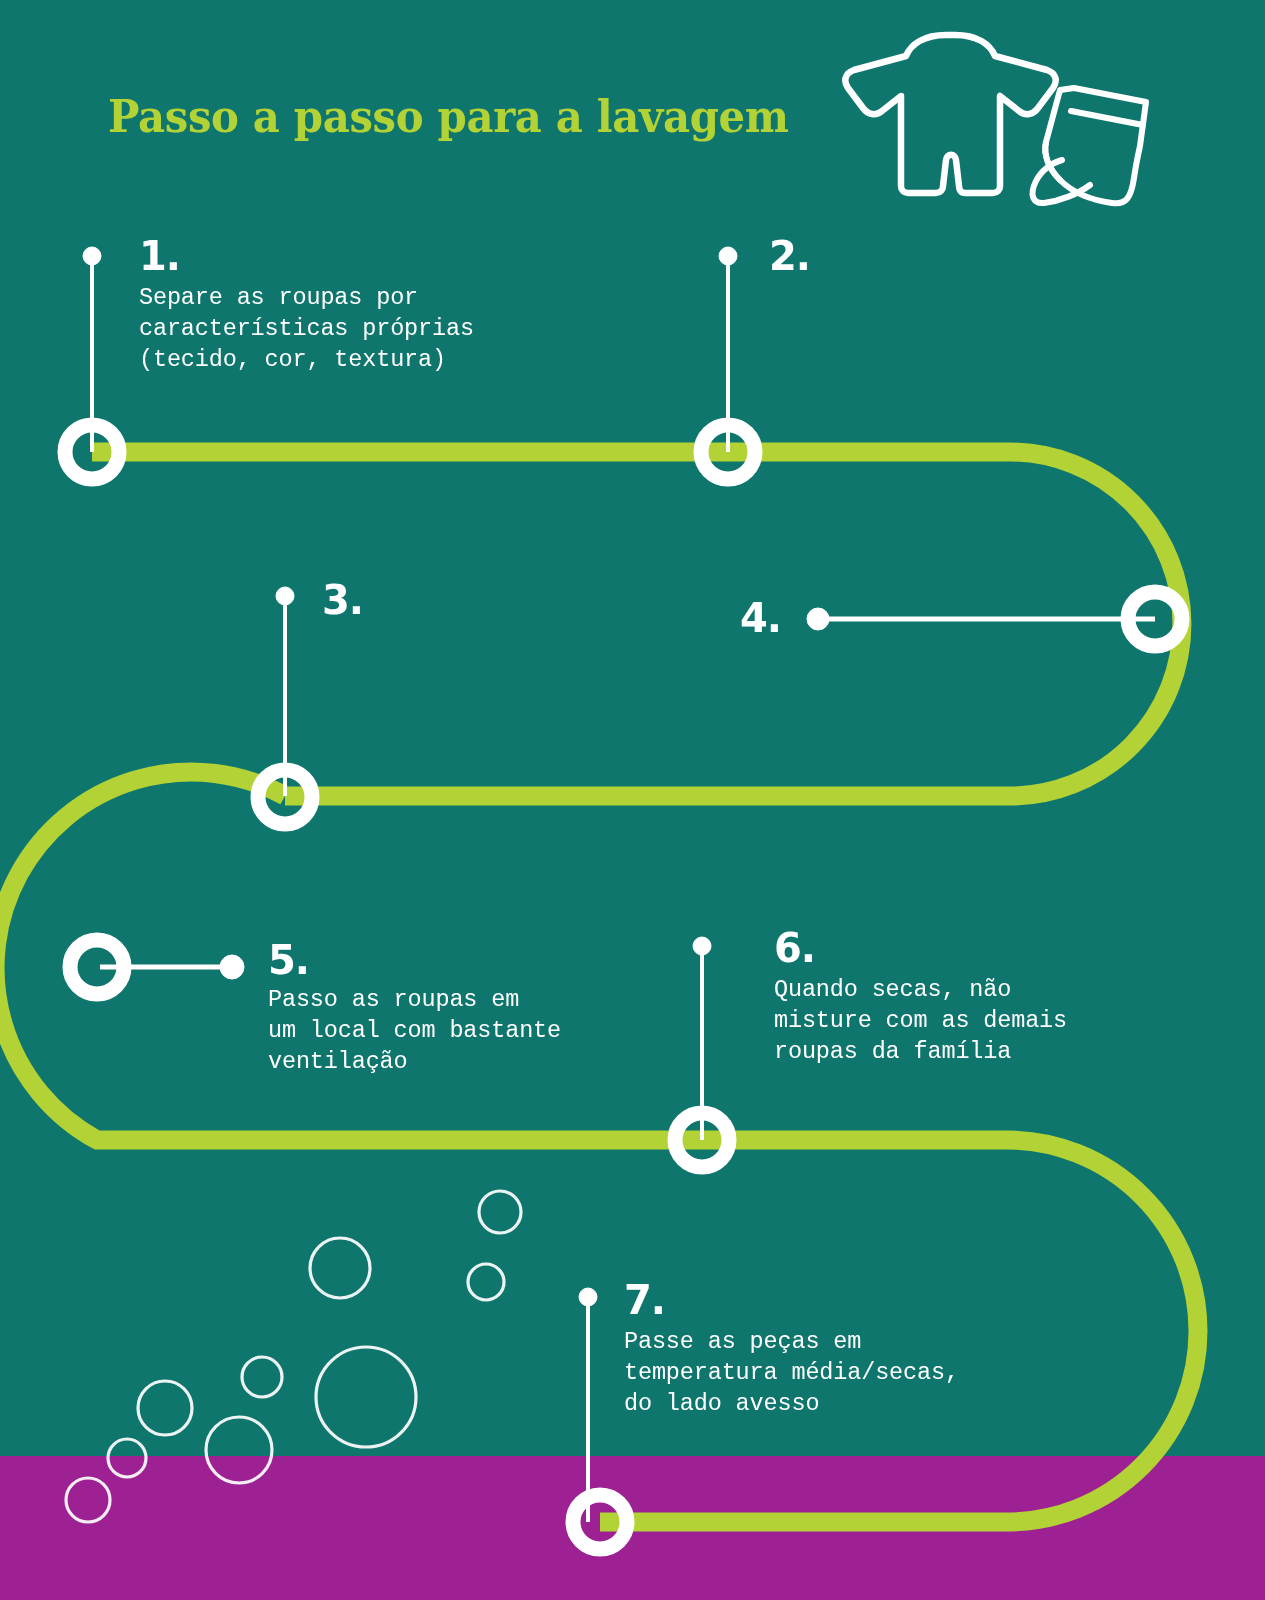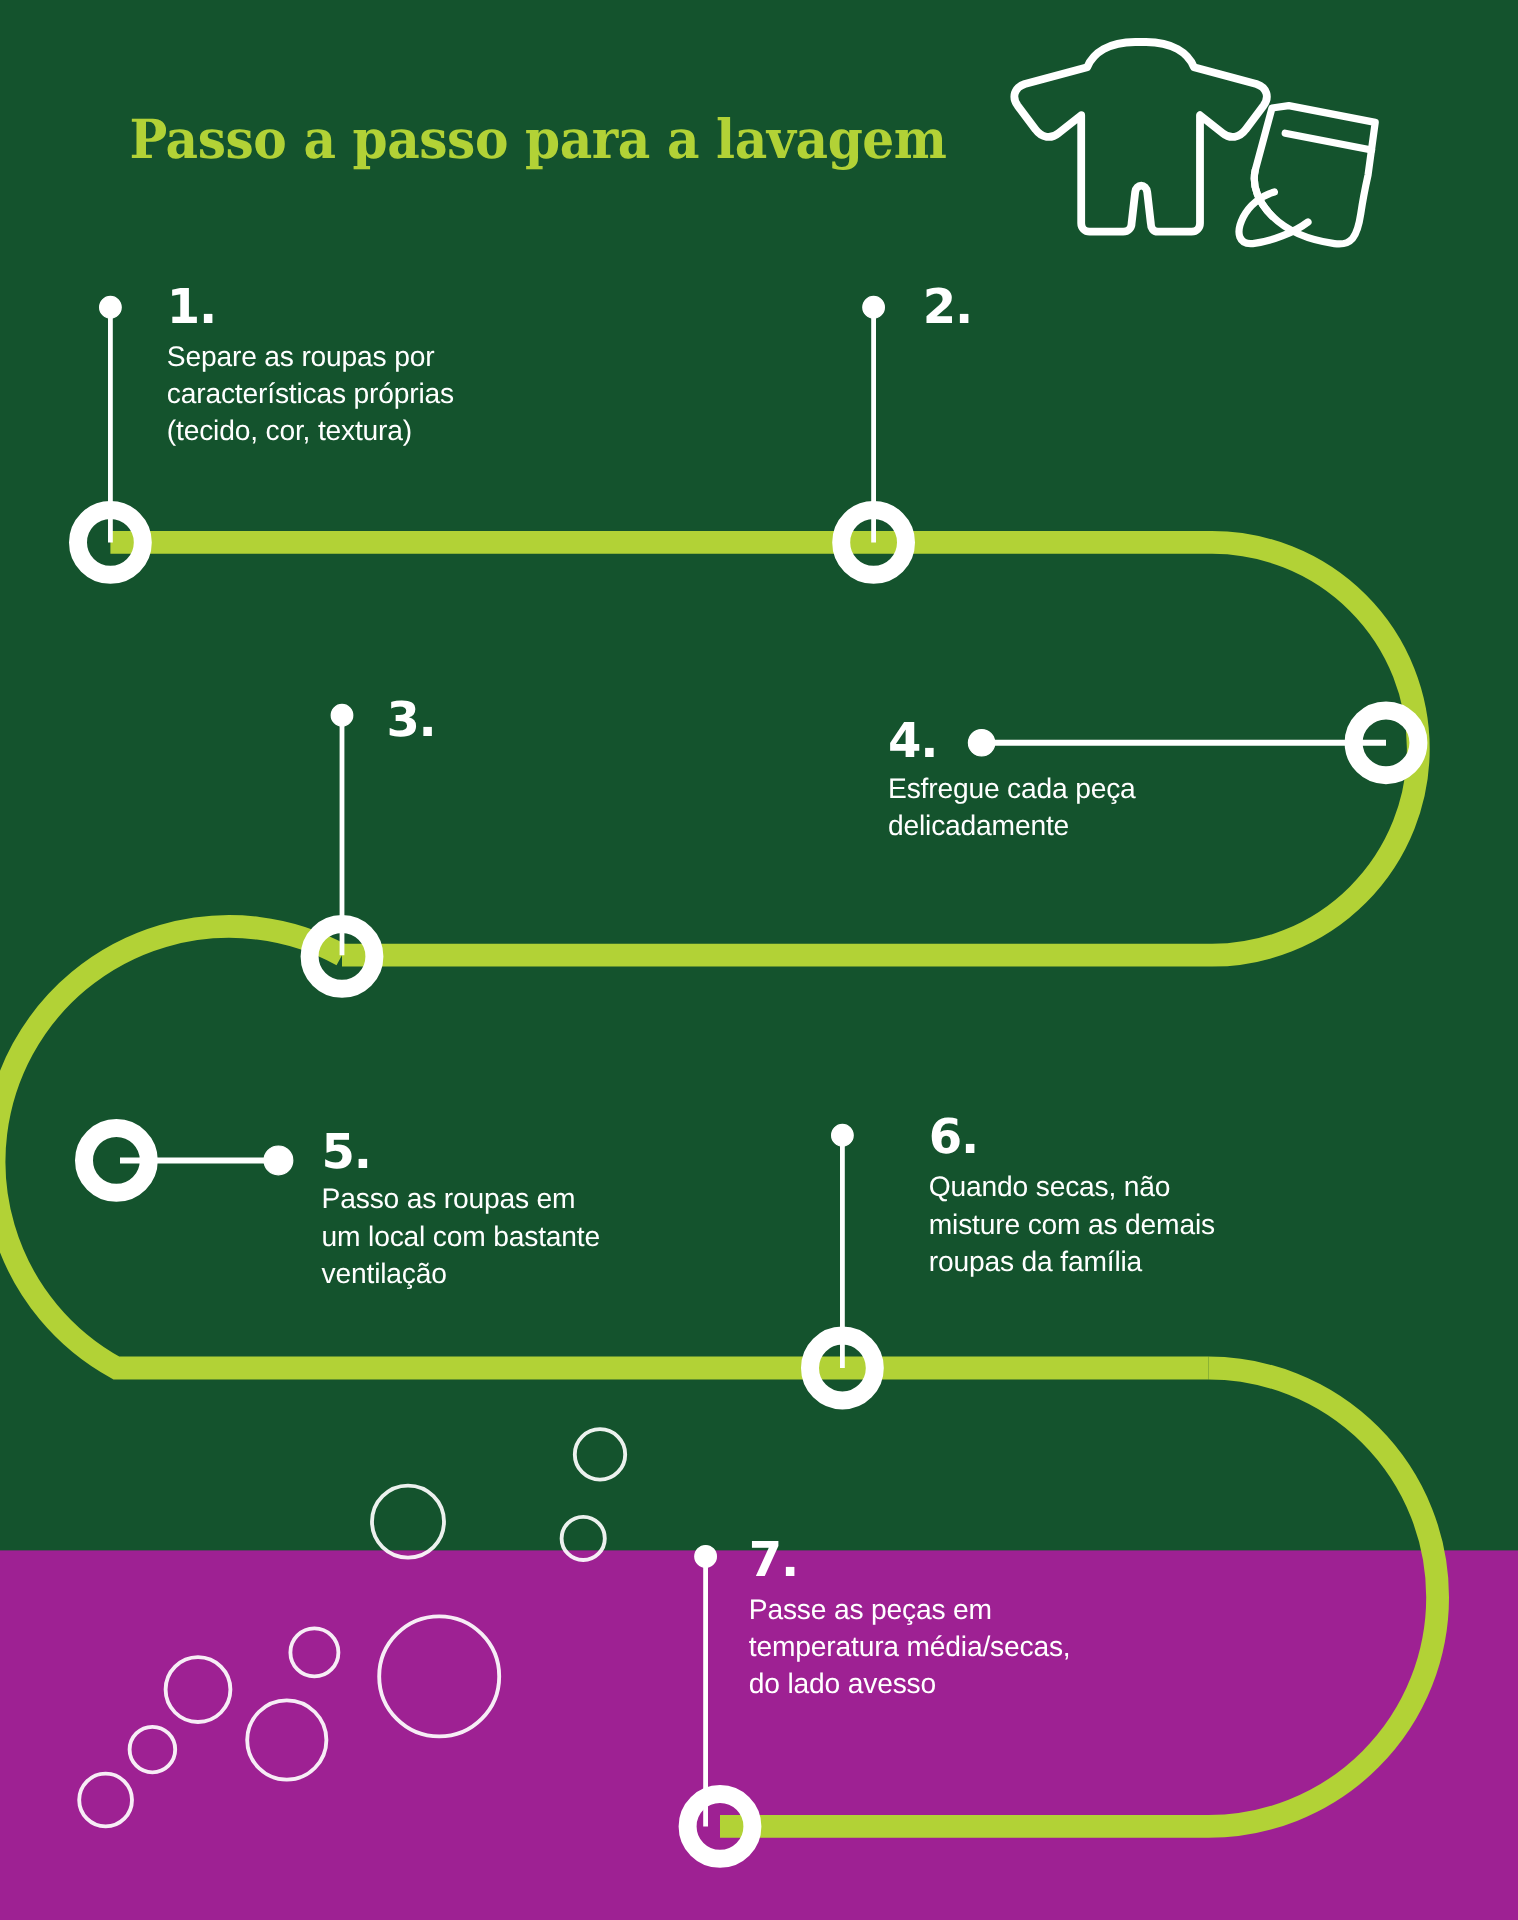--- a/index.html
+++ b/index.html
@@ -12,22 +12,22 @@
     height: 1600px;
     position: relative;
     overflow: hidden;
     font-family: "Liberation Sans", sans-serif;
     -webkit-font-smoothing: antialiased;
   }
   #poster {
     position: absolute;
     inset: 0;
     width: 1265px;
-    height: 1292px;
-    background: #14532d;
+    height: 1456px;
+    background: #0f766e;
   }
   
   #art {
     position: absolute;
     left: 0;
     top: 0;
     width: 1265px;
     height: 1600px;
   }
   
@@ -51,21 +51,21 @@
   .step-num {
     font-family: "DejaVu Sans", sans-serif;
     font-weight: bold;
     font-size: 40px;
     line-height: 40px;
     color: #ffffff;
     margin-bottom: 6px;
     letter-spacing: -1px;
   }
   .step-text {
-    font-family: Liberation Sans, sans-serif;
+    font-family: Liberation Mono, monospace;
     font-size: 23.5px;
     line-height: 31px;
     color: #ffffff;
     white-space: pre-line;
     letter-spacing: -0.15px;
   }
 
   #step1 { left: 139px; top: 236px; }
   #step2 { left: 769px; top: 236px; }
   #step3 { left: 322px; top: 580px; }
@@ -197,22 +197,20 @@
   <div class="step" id="step2">
     <div class="step-num">2.</div>
   </div>
 
   <div class="step" id="step3">
     <div class="step-num">3.</div>
   </div>
 
   <div class="step" id="step4">
     <div class="step-num">4.</div>
-    <div class="step-text">Esfregue cada peça
-delicadamente</div>
   </div>
 
   <div class="step" id="step5">
     <div class="step-num">5.</div>
     <div class="step-text">Passo as roupas em
 um local com bastante
 ventilação</div>
   </div>
 
   <div class="step" id="step6">

